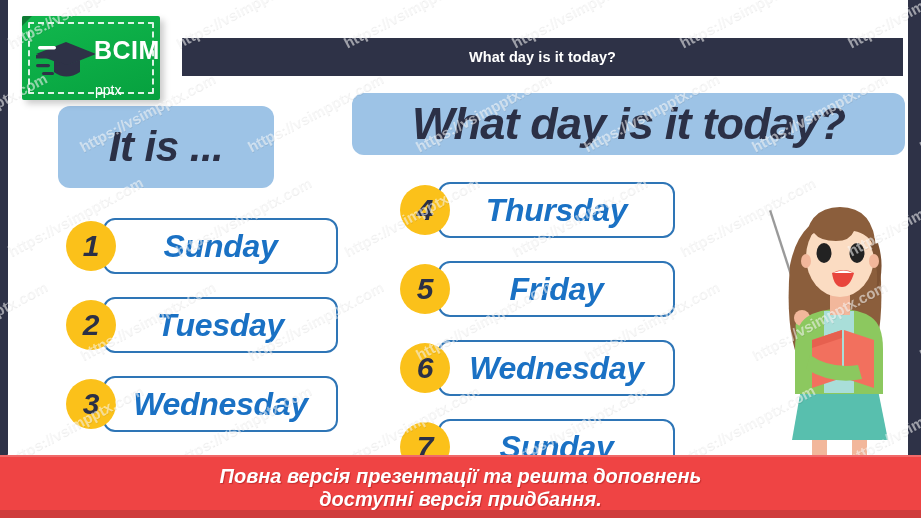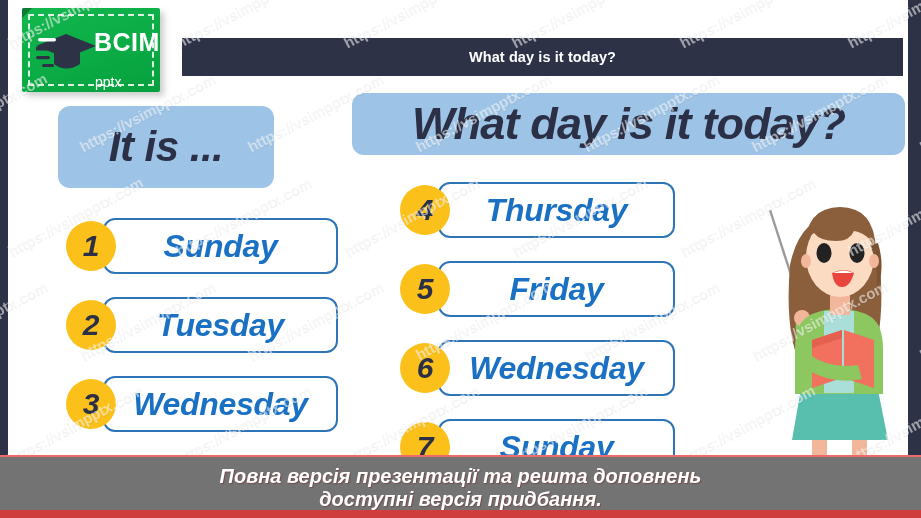--- a/index.html
+++ b/index.html
@@ -36,21 +36,21 @@
   .header-title {
     color: #ffffff;
     font-size: 14.5px;
     font-weight: bold;
     letter-spacing: .1px;
     white-space: nowrap;
   }
   
   .logo {
     position: absolute;
-    left: 22px; top: 8px;
+    left: 22px; top: 16px;
     width: 138px; height: 84px;
     z-index: 40;
   }
   .logo-shadow {
     position: absolute;
     left: 4px; top: 4px;
     width: 138px; height: 84px;
     background: rgba(0,0,0,.20);
     border-radius: 2px;
     filter: blur(3px);
@@ -161,21 +161,21 @@
     white-space: nowrap;
   }
   
   .teacher { position: absolute; left: 744px; top: 185px; width: 175px; height: 333px; z-index: 5; }
 
   
   .red-banner {
     position: absolute;
     left: 0; top: 455px;
     width: 921px; height: 63px;
-    background: #737373;
+    background: #ef4444;
     z-index: 60;
     display: flex; flex-direction: column;
     align-items: center; justify-content: center;
     border-top: 2px solid #f06a6a;
   }
   .red-banner .line {
     color: #ffffff;
     font-size: 20px;
     font-style: italic;
     font-weight: bold;

